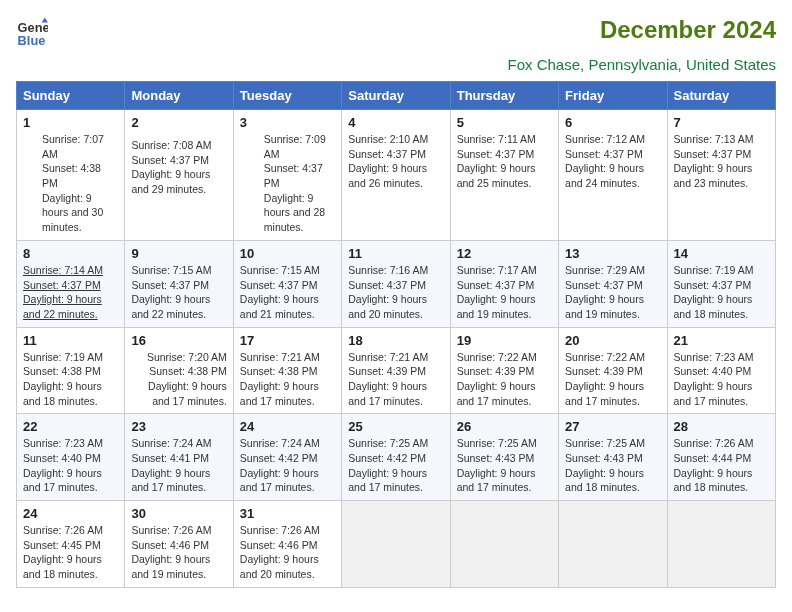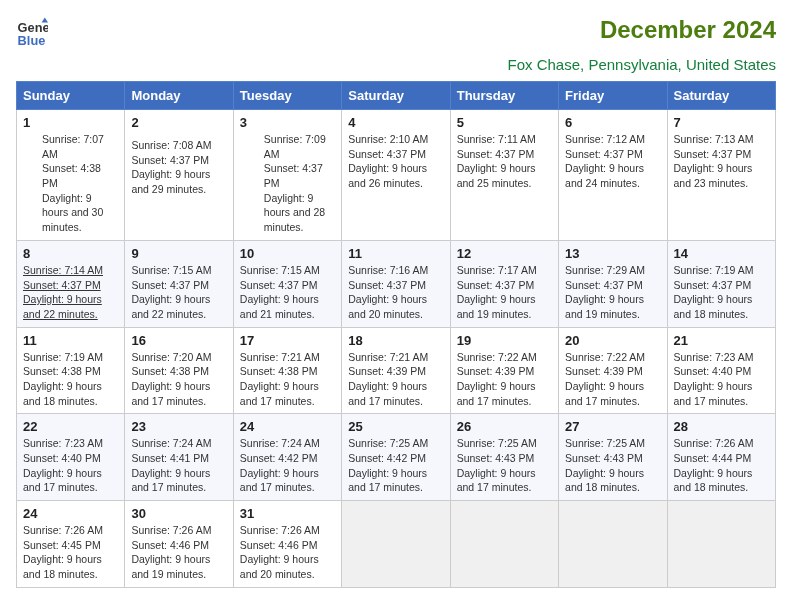--- a/index.html
+++ b/index.html
@@ -199,21 +199,21 @@
       </tr>
       <tr>
         <td>
           <span class="day-number">11</span>
           <div class="day-info" style="white-space: pre-line;">Sunrise: 7:19 AM
 Sunset: 4:38 PM
 Daylight: 9 hours and 18 minutes.</div>
         </td>
         <td>
           <span class="day-number">16</span>
-          <div class="day-info" style="white-space: pre-line;">Sunrise: 7:20 AM
+          <div class="day-info" style="white-space: pre-line; text-align: right;">Sunrise: 7:20 AM
 Sunset: 4:38 PM
 Daylight: 9 hours and 17 minutes.</div>
         </td>
         <td>
           <span class="day-number">17</span>
           <div class="day-info" style="white-space: pre-line;">Sunrise: 7:21 AM
 Sunset: 4:38 PM
 Daylight: 9 hours and 17 minutes.</div>
         </td>
         <td>

